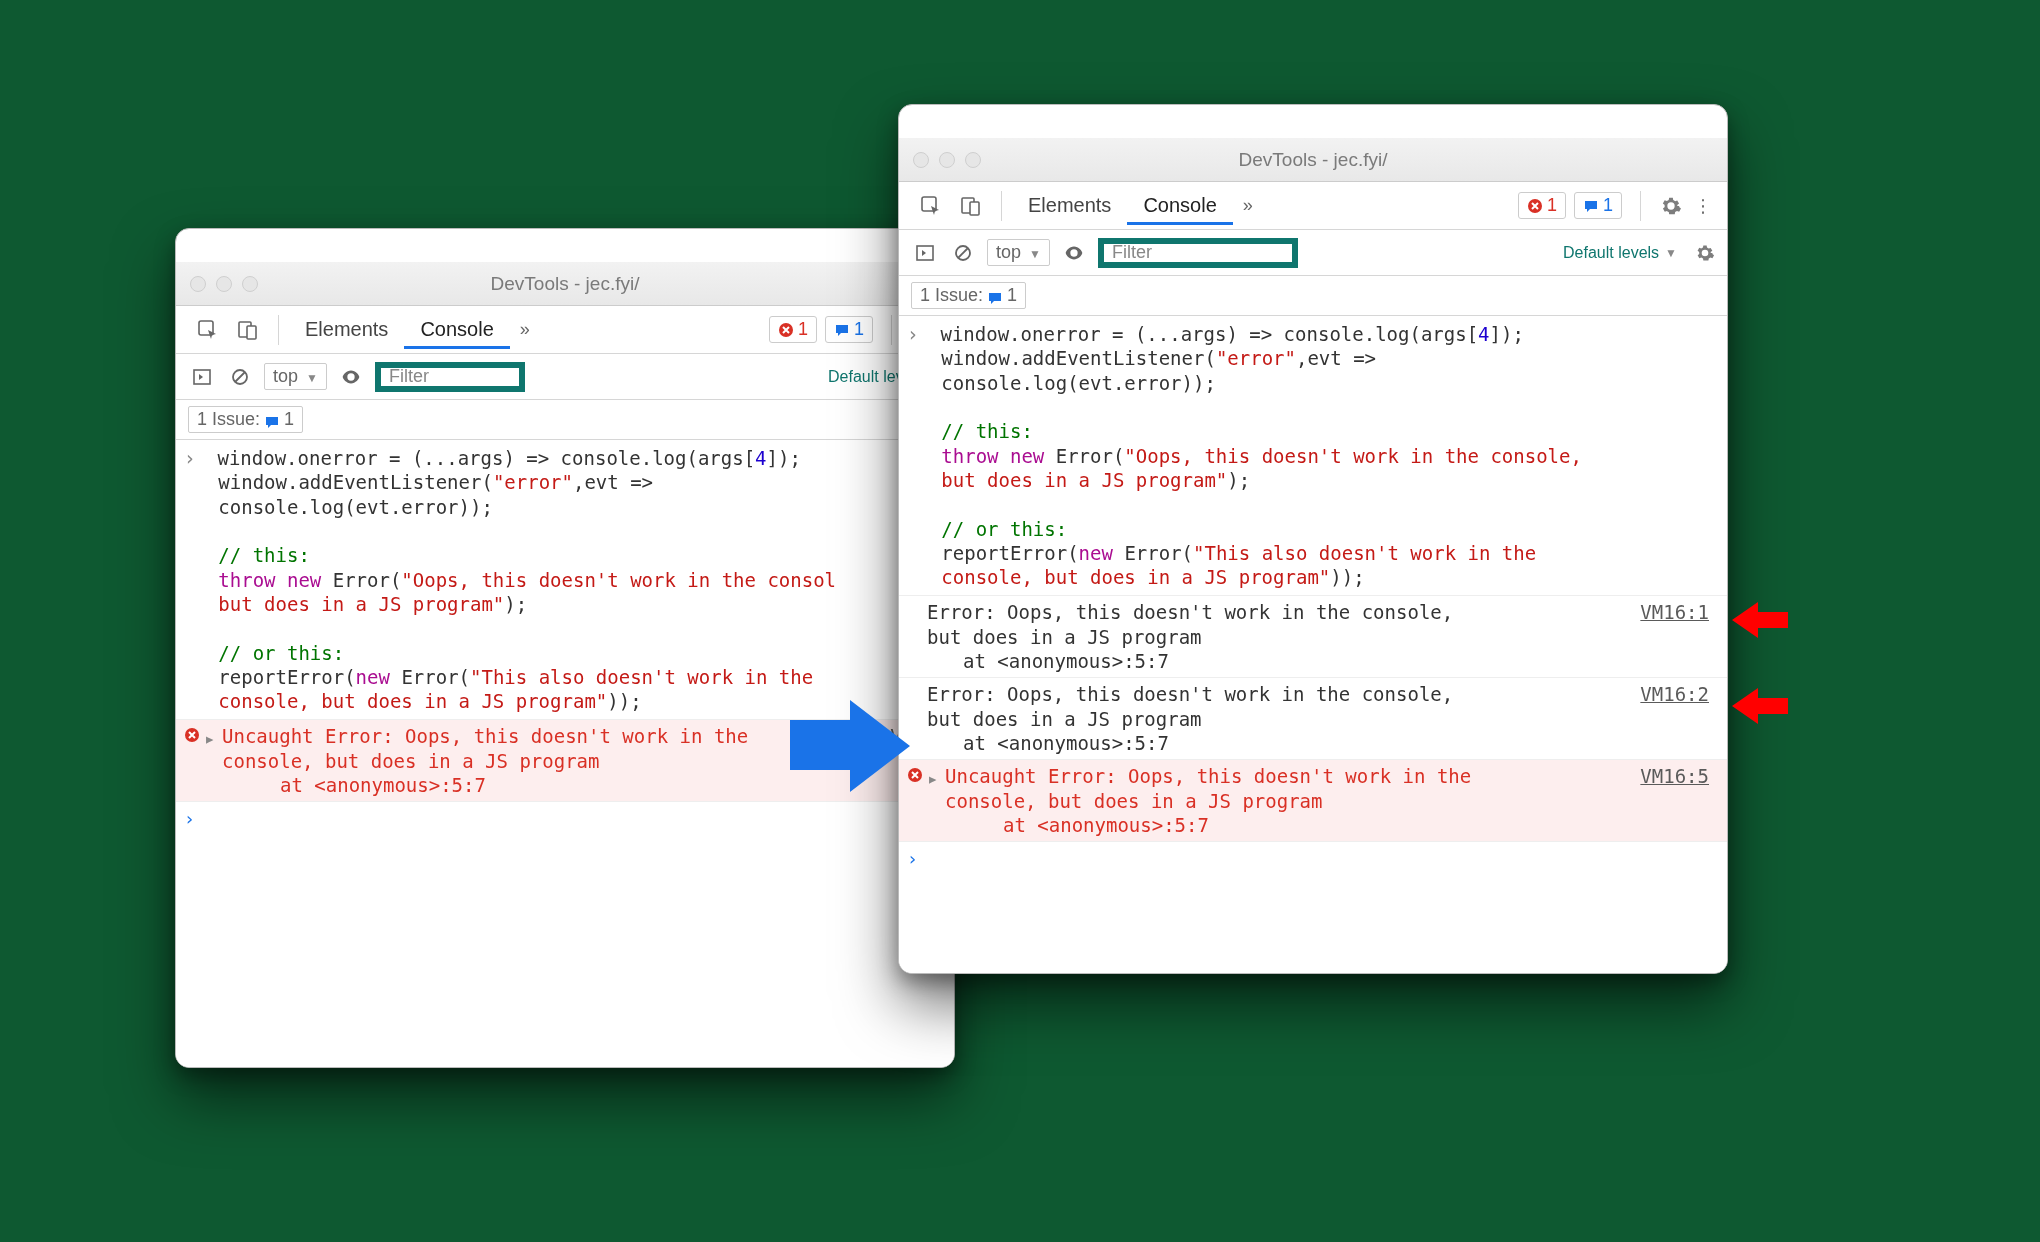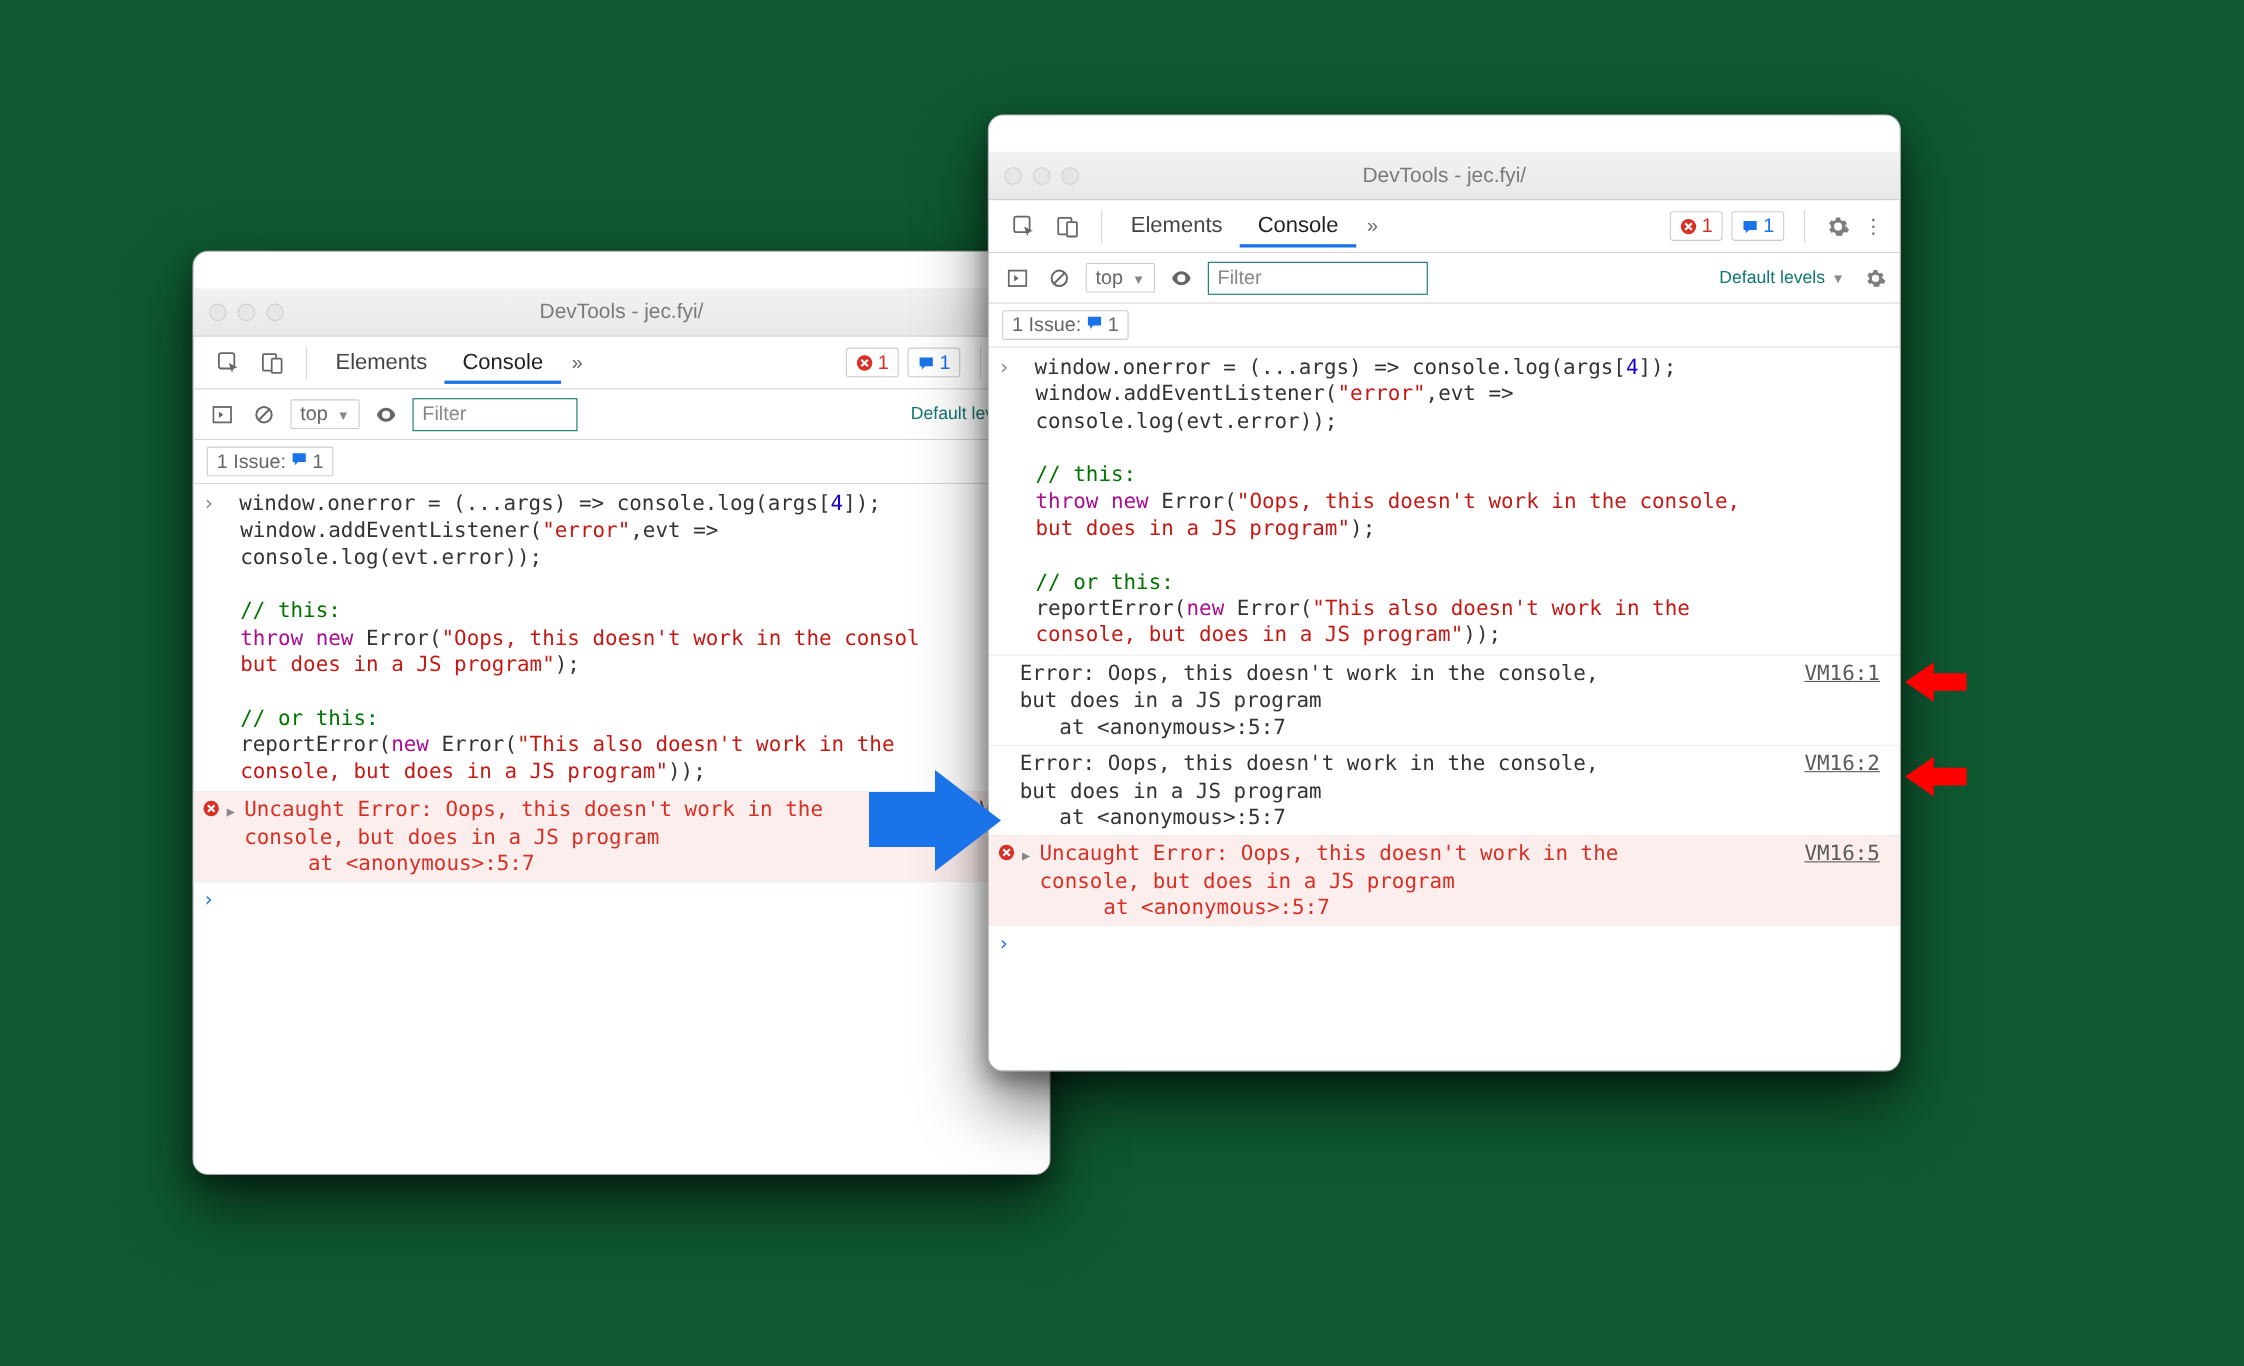--- a/index.html
+++ b/index.html
@@ -80,26 +80,26 @@
   .gear { color: #666; }
   .more-v { color: #666; width: 24px; display: inline-flex; justify-content: center; }
 
   
   .filters {
     height: 46px; border-bottom: 1px solid #d6d6d6;
     display: flex; align-items: center; padding: 0 12px; gap: 10px;
   }
   .pill {
     border: 1px solid #ccc; color: #666; padding: 2px 8px;
-    display: inline-flex; align-items: flex-start; gap: 4px; font-size: 18px;
+    display: inline-flex; align-items: flex-end; gap: 4px; font-size: 18px;
     border-radius: 2px;
   }
   .pill .drop::after { content: "▼"; font-size: 12px; color: #888; margin-left: 4px; }
   .fbox, .filter-input {
-    border: 1px solid #0f766e; height: 30px; padding: 0 8px;
+    border: 6px solid #0f766e; height: 30px; padding: 0 8px;
     color: #737373; font-size: 18px; background: #fff;
   }
   .filter-input { outline: none; }
   .filter-input::placeholder { color: #888; }
   .levels { color: #0f766e; display: inline-flex; align-items: center; font-size: 16px; }
   .levels::after { content: "▼"; font-size: 12px; color: #888; margin-left: 6px; }
   .icon-btn { color: #666; display: inline-flex; width: 28px; justify-content: center; }
 
   
   .issues {

